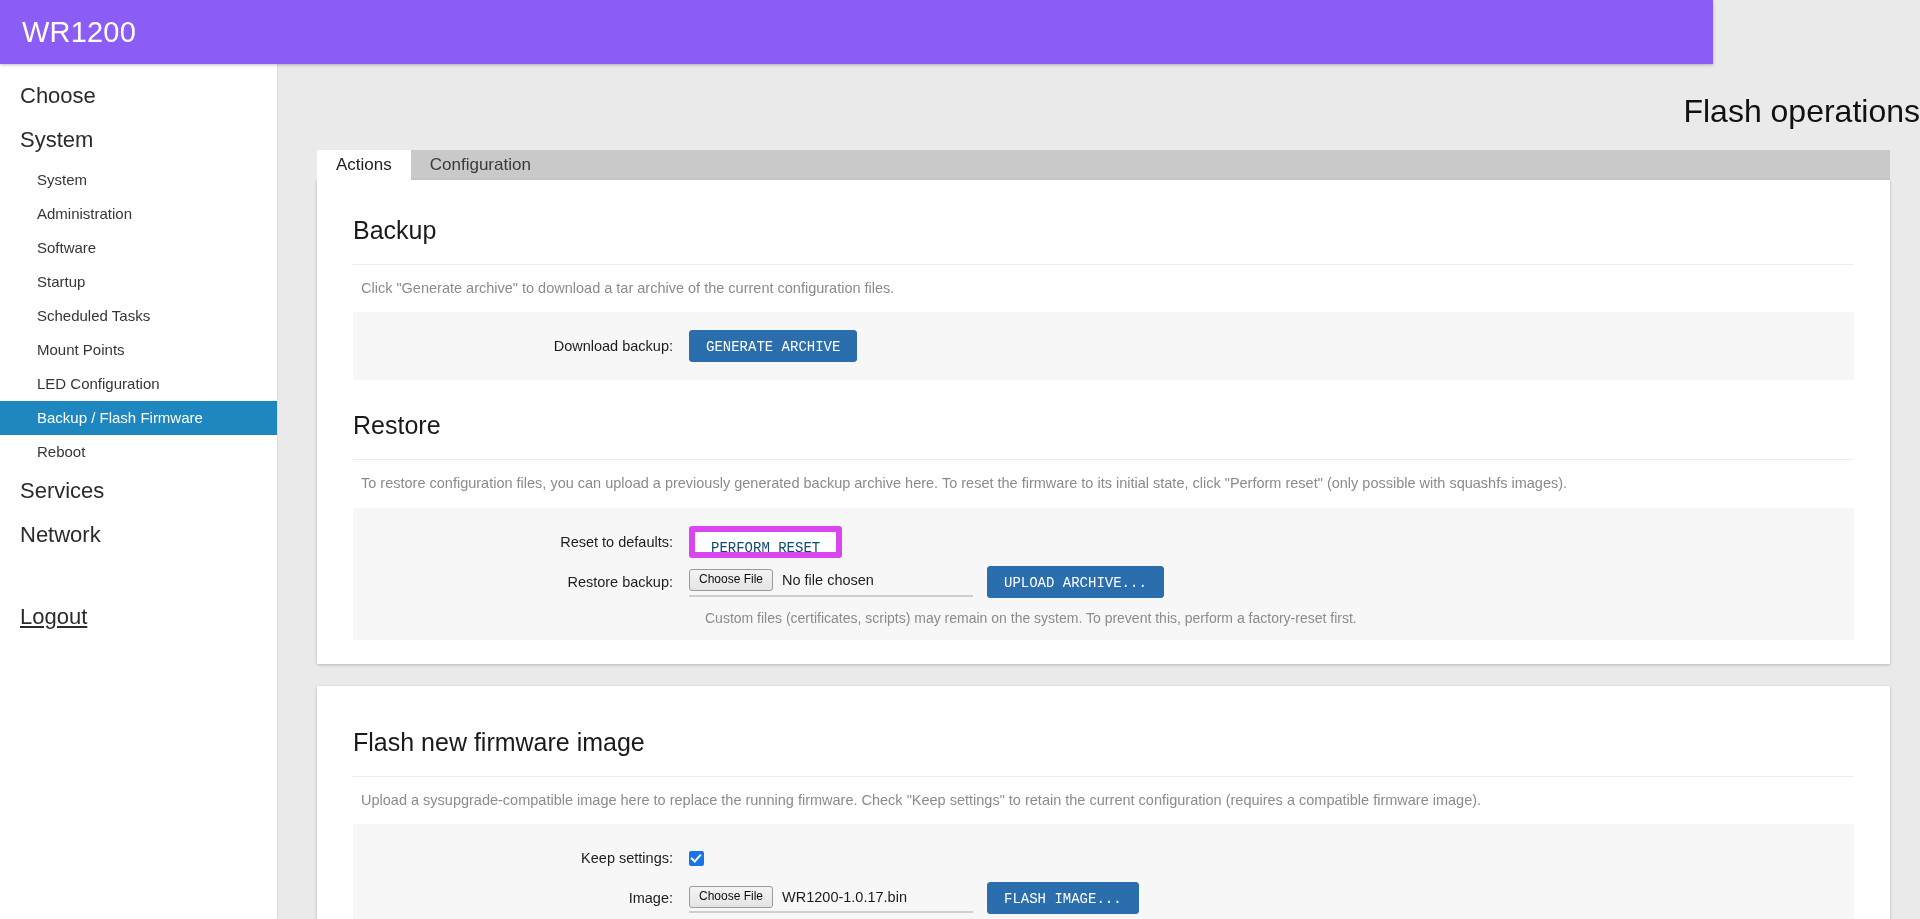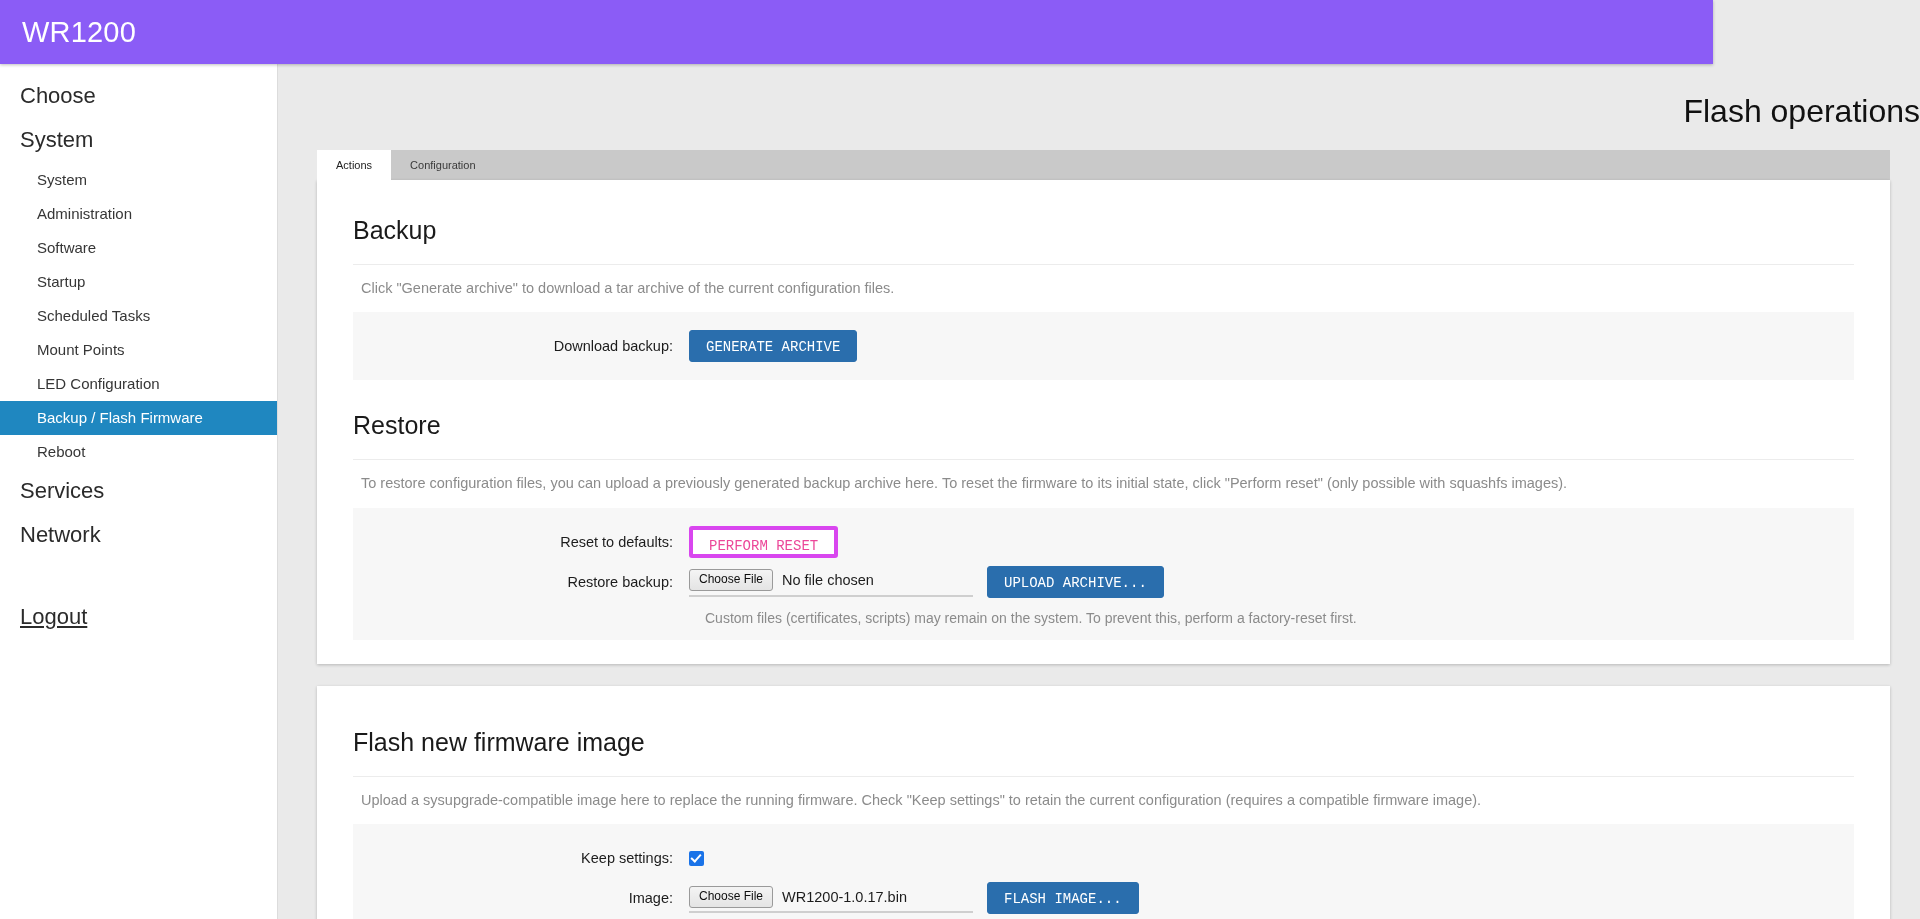--- a/index.html
+++ b/index.html
@@ -90,21 +90,21 @@
   
   .tabbar {
     margin: 20px 0 0 38px;
     width: 1573px;
     height: 30px;
     background: #c9c9c9;
     display: flex;
     align-items: stretch;
   }
   .tab {
-    font-size: 11px;
+    font-size: 17px;
     color: #3a3a3a;
     padding: 0 19px;
     display: flex; align-items: center;
     cursor: pointer;
     background: transparent;
   }
   .tab.active {
     background: #ffffff;
     color: #222;
   }
@@ -173,22 +173,22 @@
     white-space: nowrap;
     display: inline-block;
   }
   .btn-primary {
     background: #2a6ead;
     color: #ffffff;
     border-color: #2a6ead;
   }
   .btn-danger {
     background: #ffffff;
-    color: #ec4899;
-    border: 4px solid #d946ef;
+    color: #0c4a6e;
+    border: 6px solid #d946ef;
   }
 
   
   .fileinput {
     display: inline-flex;
     align-items: center;
     border-bottom: 2px solid #cfcfcf;
     height: 30px;
     min-width: 284px;
     padding-bottom: 1px;

